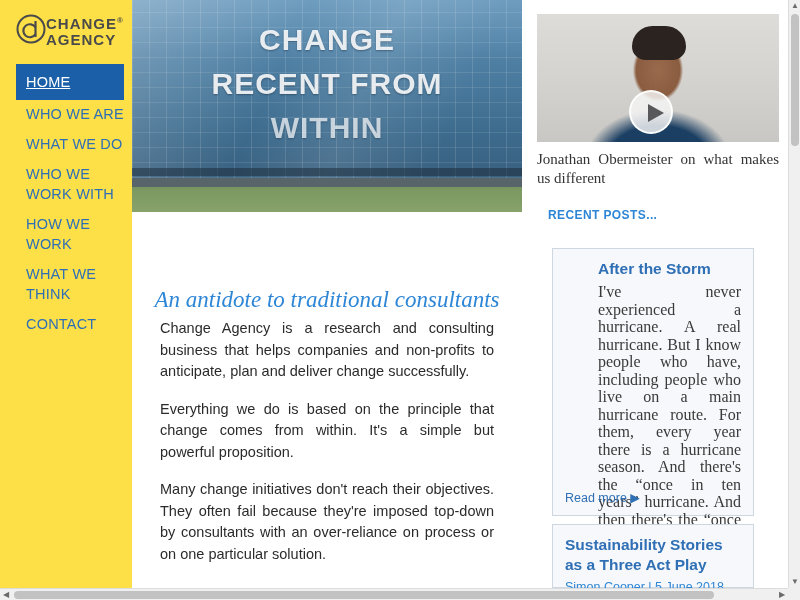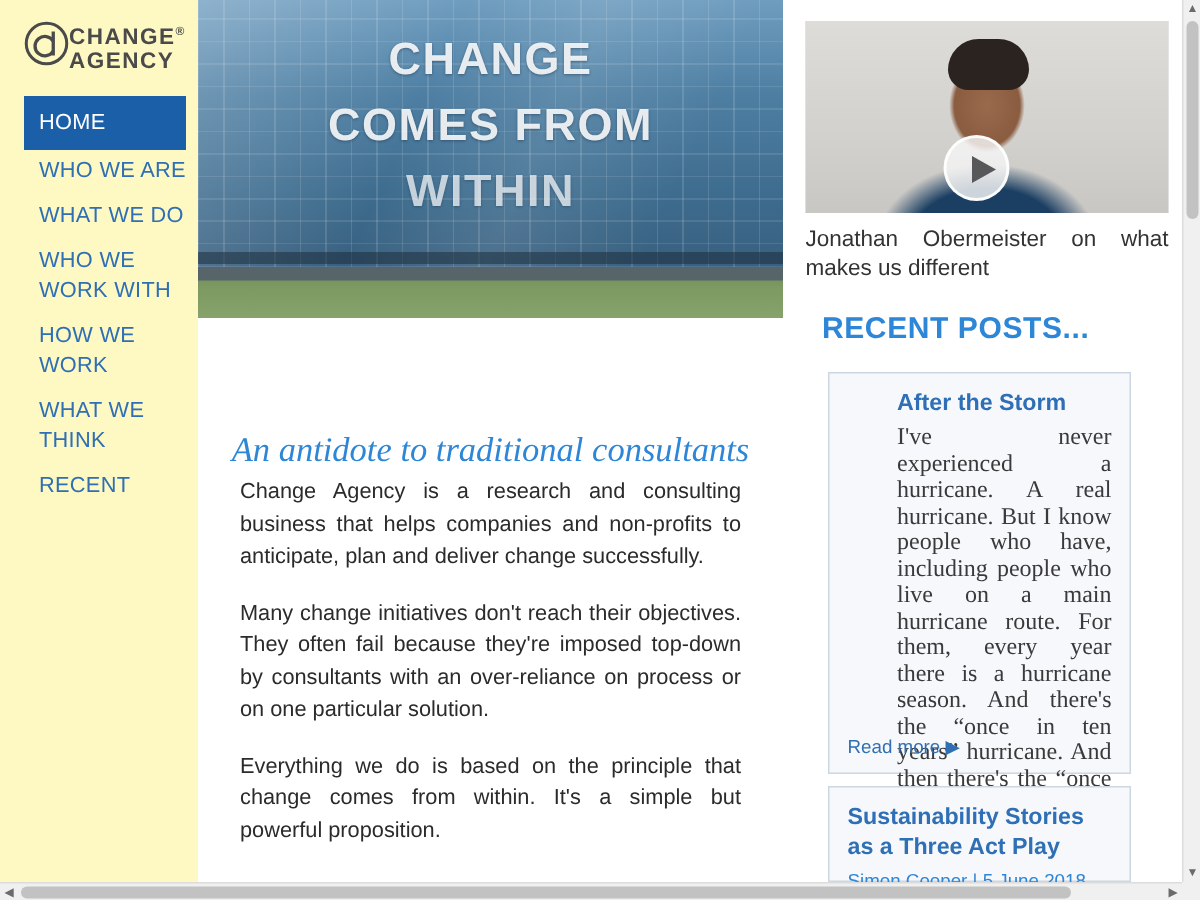--- a/index.html
+++ b/index.html
@@ -26,21 +26,21 @@
     width: 788px;
     height: 588px;
     overflow: hidden;
     background: #ffffff;
   }
   .sidebar-left {
     position: absolute;
     left: 0; top: 0;
     width: 132px;
     height: 588px;
-    background: #fef9c3;
+    background: #fde047;
   }
   .main-col {
     position: absolute;
     left: 132px; top: 0;
     width: 392px;
     height: 588px;
     background: #ffffff;
   }
   .right-col {
     position: absolute;
@@ -98,20 +98,21 @@
     text-decoration: none;
     letter-spacing: .2px;
   }
   .nav-item.active {
     background: #1a5fa8;
     color: #ffffff;
     width: 108px;
     box-sizing: border-box;
     padding: 8px 0 8px 10px;
     font-weight: normal;
+    text-decoration: underline;
   }
 
   
   .hero {
     position: absolute;
     left: 0; top: 0;
     width: 390px; height: 212px;
     overflow: hidden;
     background: #2d5f86;
   }
@@ -213,30 +214,30 @@
     position:absolute; left:17px; top:12px;
     border-left: 16px solid #58585a;
     border-top: 9px solid transparent;
     border-bottom: 9px solid transparent;
   }
   .video-caption {
     position: absolute;
     left: 5px; top: 150px;
     width: 242px;
     color: #333333;
-    font-family: Liberation Sans, sans-serif;
+    font-family: Liberation Serif, serif;
     font-size: 15px;
     line-height: 19px;
     text-align: justify;
   }
   .recent-title {
     position: absolute;
     left: 16px; top: 208px;
     color: #2e86d6;
-    font-size: 20px;
+    font-size: 12px;
     font-weight: bold;
     letter-spacing: .4px;
   }
   .post-card {
     position: absolute;
     left: 20px;
     width: 202px;
     border: 1px solid #cdd7e2;
     background: #f6f8fb;
     box-sizing: border-box;
@@ -337,45 +338,45 @@
         </span>
       </div>
 
       <div class="nav">
         <a class="nav-item active" href="#">HOME</a>
         <a class="nav-item" href="#">WHO WE ARE</a>
         <a class="nav-item" href="#">WHAT WE DO</a>
         <a class="nav-item" href="#">WHO WE WORK WITH</a>
         <a class="nav-item" href="#">HOW WE WORK</a>
         <a class="nav-item" href="#">WHAT WE THINK</a>
-        <a class="nav-item" href="#">RECENT</a>
+        <a class="nav-item" href="#">CONTACT</a>
       </div>
     </div>
 
     <div class="main-col">
       <div class="hero">
         <div class="sky"></div>
         <div class="glass"></div>
         <div class="glass-sheen"></div>
         <div class="beam"></div>
         <div class="ground"></div>
         <div class="ground-road"></div>
         <div class="hero-text">
           <div>CHANGE</div>
-          <div>COMES FROM</div>
+          <div>RECENT FROM</div>
           <div class="l3">WITHIN</div>
         </div>
       </div>
 
       <div class="headline">An antidote to traditional consultants</div>
 
       <div class="body-copy">
         <p>Change Agency is a research and consulting business that helps companies and non-profits to anticipate, plan and deliver change successfully.</p>
+        <p>Everything we do is based on the principle that change comes from within. It's a simple but powerful proposition.</p>
         <p>Many change initiatives don't reach their objectives. They often fail because they're imposed top-down by consultants with an over-reliance on process or on one particular solution.</p>
-        <p>Everything we do is based on the principle that change comes from within. It's a simple but powerful proposition.</p>
       </div>
     </div>
 
     <div class="right-col">
       <div class="video-box">
         <div class="video-bg"></div>
         <div class="video-hair"></div>
         <div class="play-btn"></div>
       </div>
       <div class="video-caption">Jonathan Obermeister on what makes us different</div>

